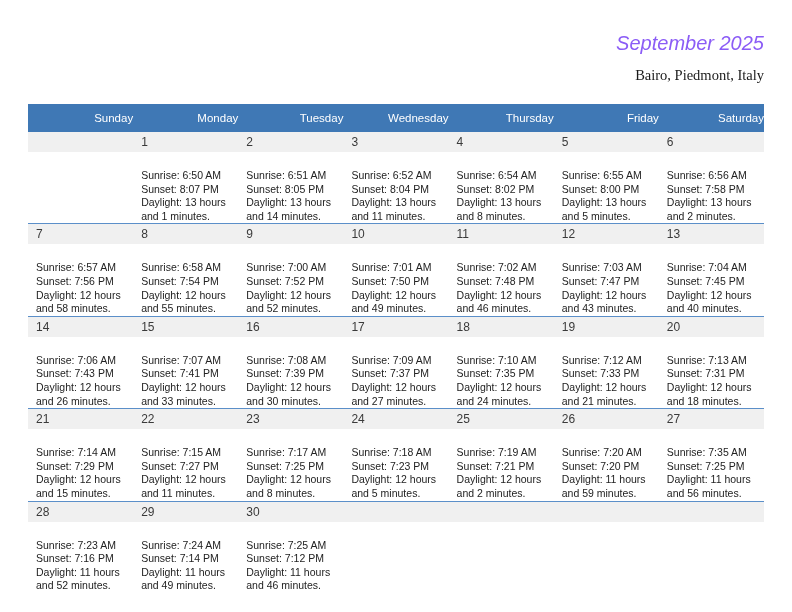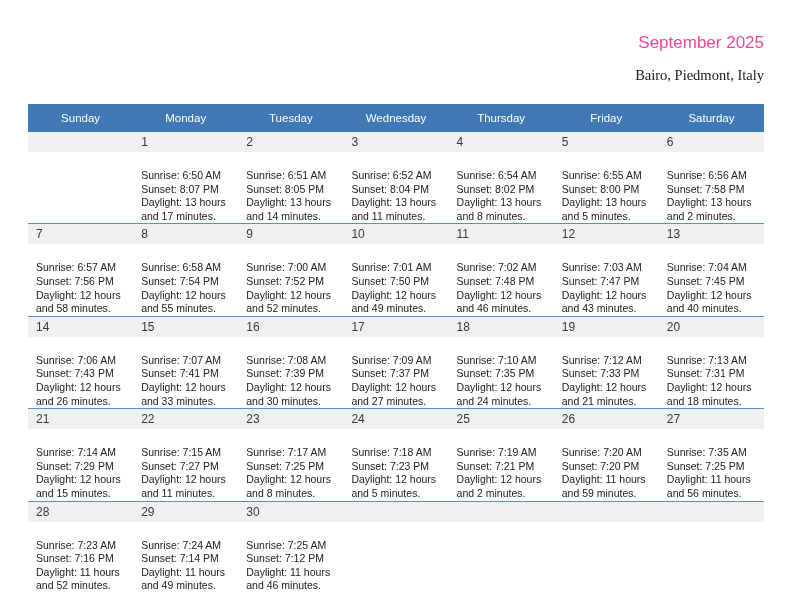--- a/index.html
+++ b/index.html
@@ -71,24 +71,25 @@
     background: #1f6fb5;
   }
 
   .titlewrap {
     position: absolute;
     right: 0;
     top: 0;
     text-align: right;
   }
   .month-title {
-    font-size: 17px;
-    color: #ec4899;
+    font-size: 20px;
+    color: #8b5cf6;
     line-height: 34px;
     white-space: nowrap;
+    font-style: italic;
   }
   .location {
     font-size: 14.5px;
     color: #1a1a1a;
     line-height: 22px;
     margin-top: 4px;
     white-space: nowrap;
     font-family: Liberation Serif, serif;
   }
 
@@ -99,21 +100,21 @@
     top: 104px;
     width: 736px;
     border-collapse: collapse;
     table-layout: fixed;
   }
   .cal th {
     background: #3f78b5;
     color: #ffffff;
     font-size: 11.5px;
     font-weight: normal;
-    text-align: center;
+    text-align: right;
     padding: 5px 0 5px 0;
     height: 18px;
     border: none;
   }
   .cal td {
     vertical-align: top;
     padding: 0;
     border: none;
     border-top: 1px solid #5b8fc9;
     background: #ffffff;
@@ -183,21 +184,21 @@
               <div></div>
               <div></div>
             </div>
           </td>
           <td class="">
             <div class="daynum">1</div>
             <div class="info">
               <div>Sunrise: 6:50 AM</div>
               <div>Sunset: 8:07 PM</div>
               <div>Daylight: 13 hours</div>
-              <div>and 17 minutes.</div>
+              <div>and 1 minutes.</div>
             </div>
           </td>
           <td class="">
             <div class="daynum">2</div>
             <div class="info">
               <div>Sunrise: 6:51 AM</div>
               <div>Sunset: 8:05 PM</div>
               <div>Daylight: 13 hours</div>
               <div>and 14 minutes.</div>
             </div>

